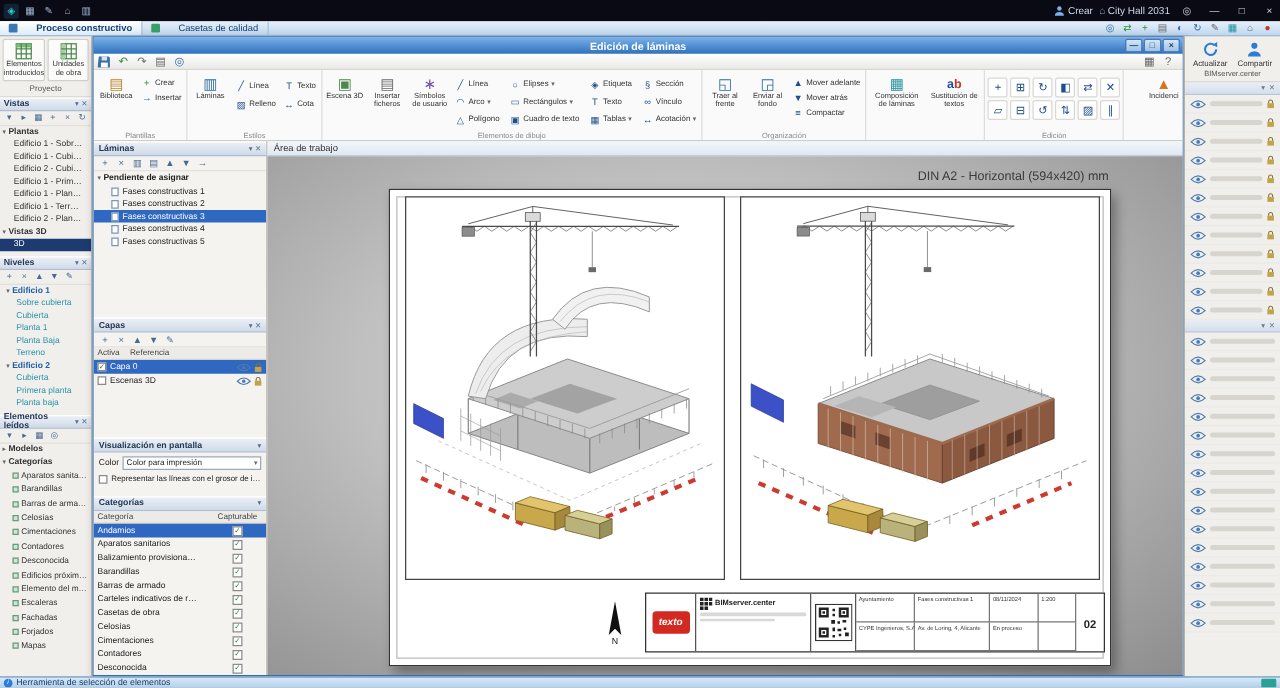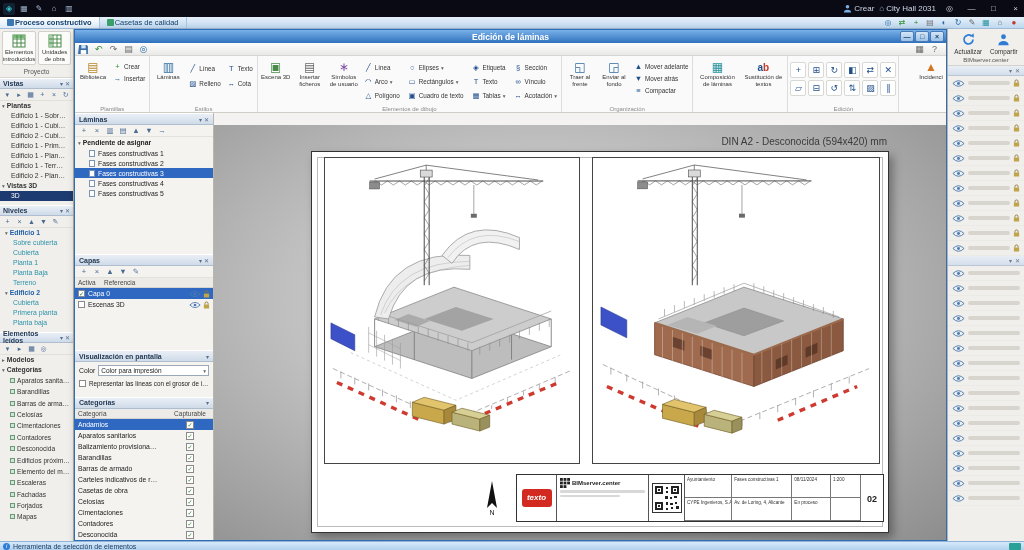--- a/index.html
+++ b/index.html
@@ -11,21 +11,21 @@
 .titlebar{position:absolute;left:0;top:0;width:1024px;height:17px;background:#0a0a15;display:flex;align-items:center;color:#dde3ec;}
 .tb-icons{display:flex;gap:3px;margin-left:3px;align-items:center;}
 .tb-ic{width:12px;height:12px;border-radius:2px;font-size:8px;line-height:12px;text-align:center;}
 .tb-title{position:absolute;left:50%;transform:translateX(-50%);font-size:9px;white-space:nowrap;color:#e6eaf2;}
 .tb-right{margin-left:auto;display:flex;align-items:center;gap:5px;font-size:8px;}
 .tb-user,.tb-proj{display:flex;align-items:center;gap:2px;color:#cdd6e4;}
 .tb-winbtn{width:17px;height:14px;font-size:8px;line-height:14px;text-align:center;color:#cfd6e2;}
 
 
 .tabbar{position:absolute;left:0;top:17px;width:1024px;height:12px;background:linear-gradient(#e6f0fa,#bfd8ef);border-bottom:1px solid #9fbbd8;display:flex;align-items:stretch;}
-.doc-tab{display:flex;align-items:center;gap:1px;padding:0 7px;font-size:7.5px;color:#14406e;border-right:1px solid #a8c4de;white-space:nowrap;}
+.doc-tab{display:flex;align-items:center;gap:15px;padding:0 7px;font-size:7.5px;color:#14406e;border-right:1px solid #a8c4de;white-space:nowrap;}
 .doc-tab.active{background:linear-gradient(#ffffff,#ddecf9);font-weight:bold;}
 .tab-ic{width:7px;height:7px;background:#3c78b4;border-radius:1px;}
 .tab-ic.qa{background:#3aa06a;}
 .tabbar-icons{margin-left:auto;display:flex;align-items:center;gap:4px;padding-right:5px;}
 .mini-ic{width:10px;height:10px;font-size:8px;line-height:10px;text-align:center;}
 
 
 .c-blue{color:#2e6da4}.c-green{color:#2f8f2f}.c-red{color:#c0392b}.c-orange{color:#d07820}.c-gray{color:#6a6a6a}.c-teal{color:#23929c}.c-nav{color:#1f4e8c}
 
 
@@ -821,22 +821,25 @@
             <span class="cat-check"><span class="checkbox">✓</span></span>
           </div>
 
           <div class="cat-row">
             <span class="cat-name">Desconocida</span>
             <span class="cat-check"><span class="checkbox">✓</span></span>
           </div>
         </div>
     </div>
 
+    <div class="workarea-bar">
+      <span>Área de trabajo</span>
+    </div>
     <div class="canvas">
-      <div class="sheet-label">DIN A2 - Desconocida (594x420) mm</div>
+      <div class="sheet-label">DIN A2 - Horizontal (594x420) mm</div>
       <div class="sheet">
         <div class="sheet-margin"></div>
 
         <div class="vframe left">
           <svg class="scene" viewBox="0 0 256 307">
             <g>
               <path d="M8 212 L126 266 L248 214" fill="none" stroke="#9a9a9a" stroke-width="0.8" stroke-dasharray="5 3"></path>
               <path d="M26 196 L132 244 L238 198" fill="none" stroke="#b4b4b4" stroke-width="0.6" stroke-dasharray="3 3"></path>
               <path d="M16 215 v7 M30 221 v7 M44 227 v7 M58 233 v7 M72 239 v7 M86 245 v7 M100 251 v7 M114 257 v7 M134 263 v7 M152 256 v7 M168 249 v7 M184 242 v7 M200 235 v7 M216 228 v7 M232 221 v7" stroke="#8f8f8f" stroke-width="0.7"></path>
             </g>

